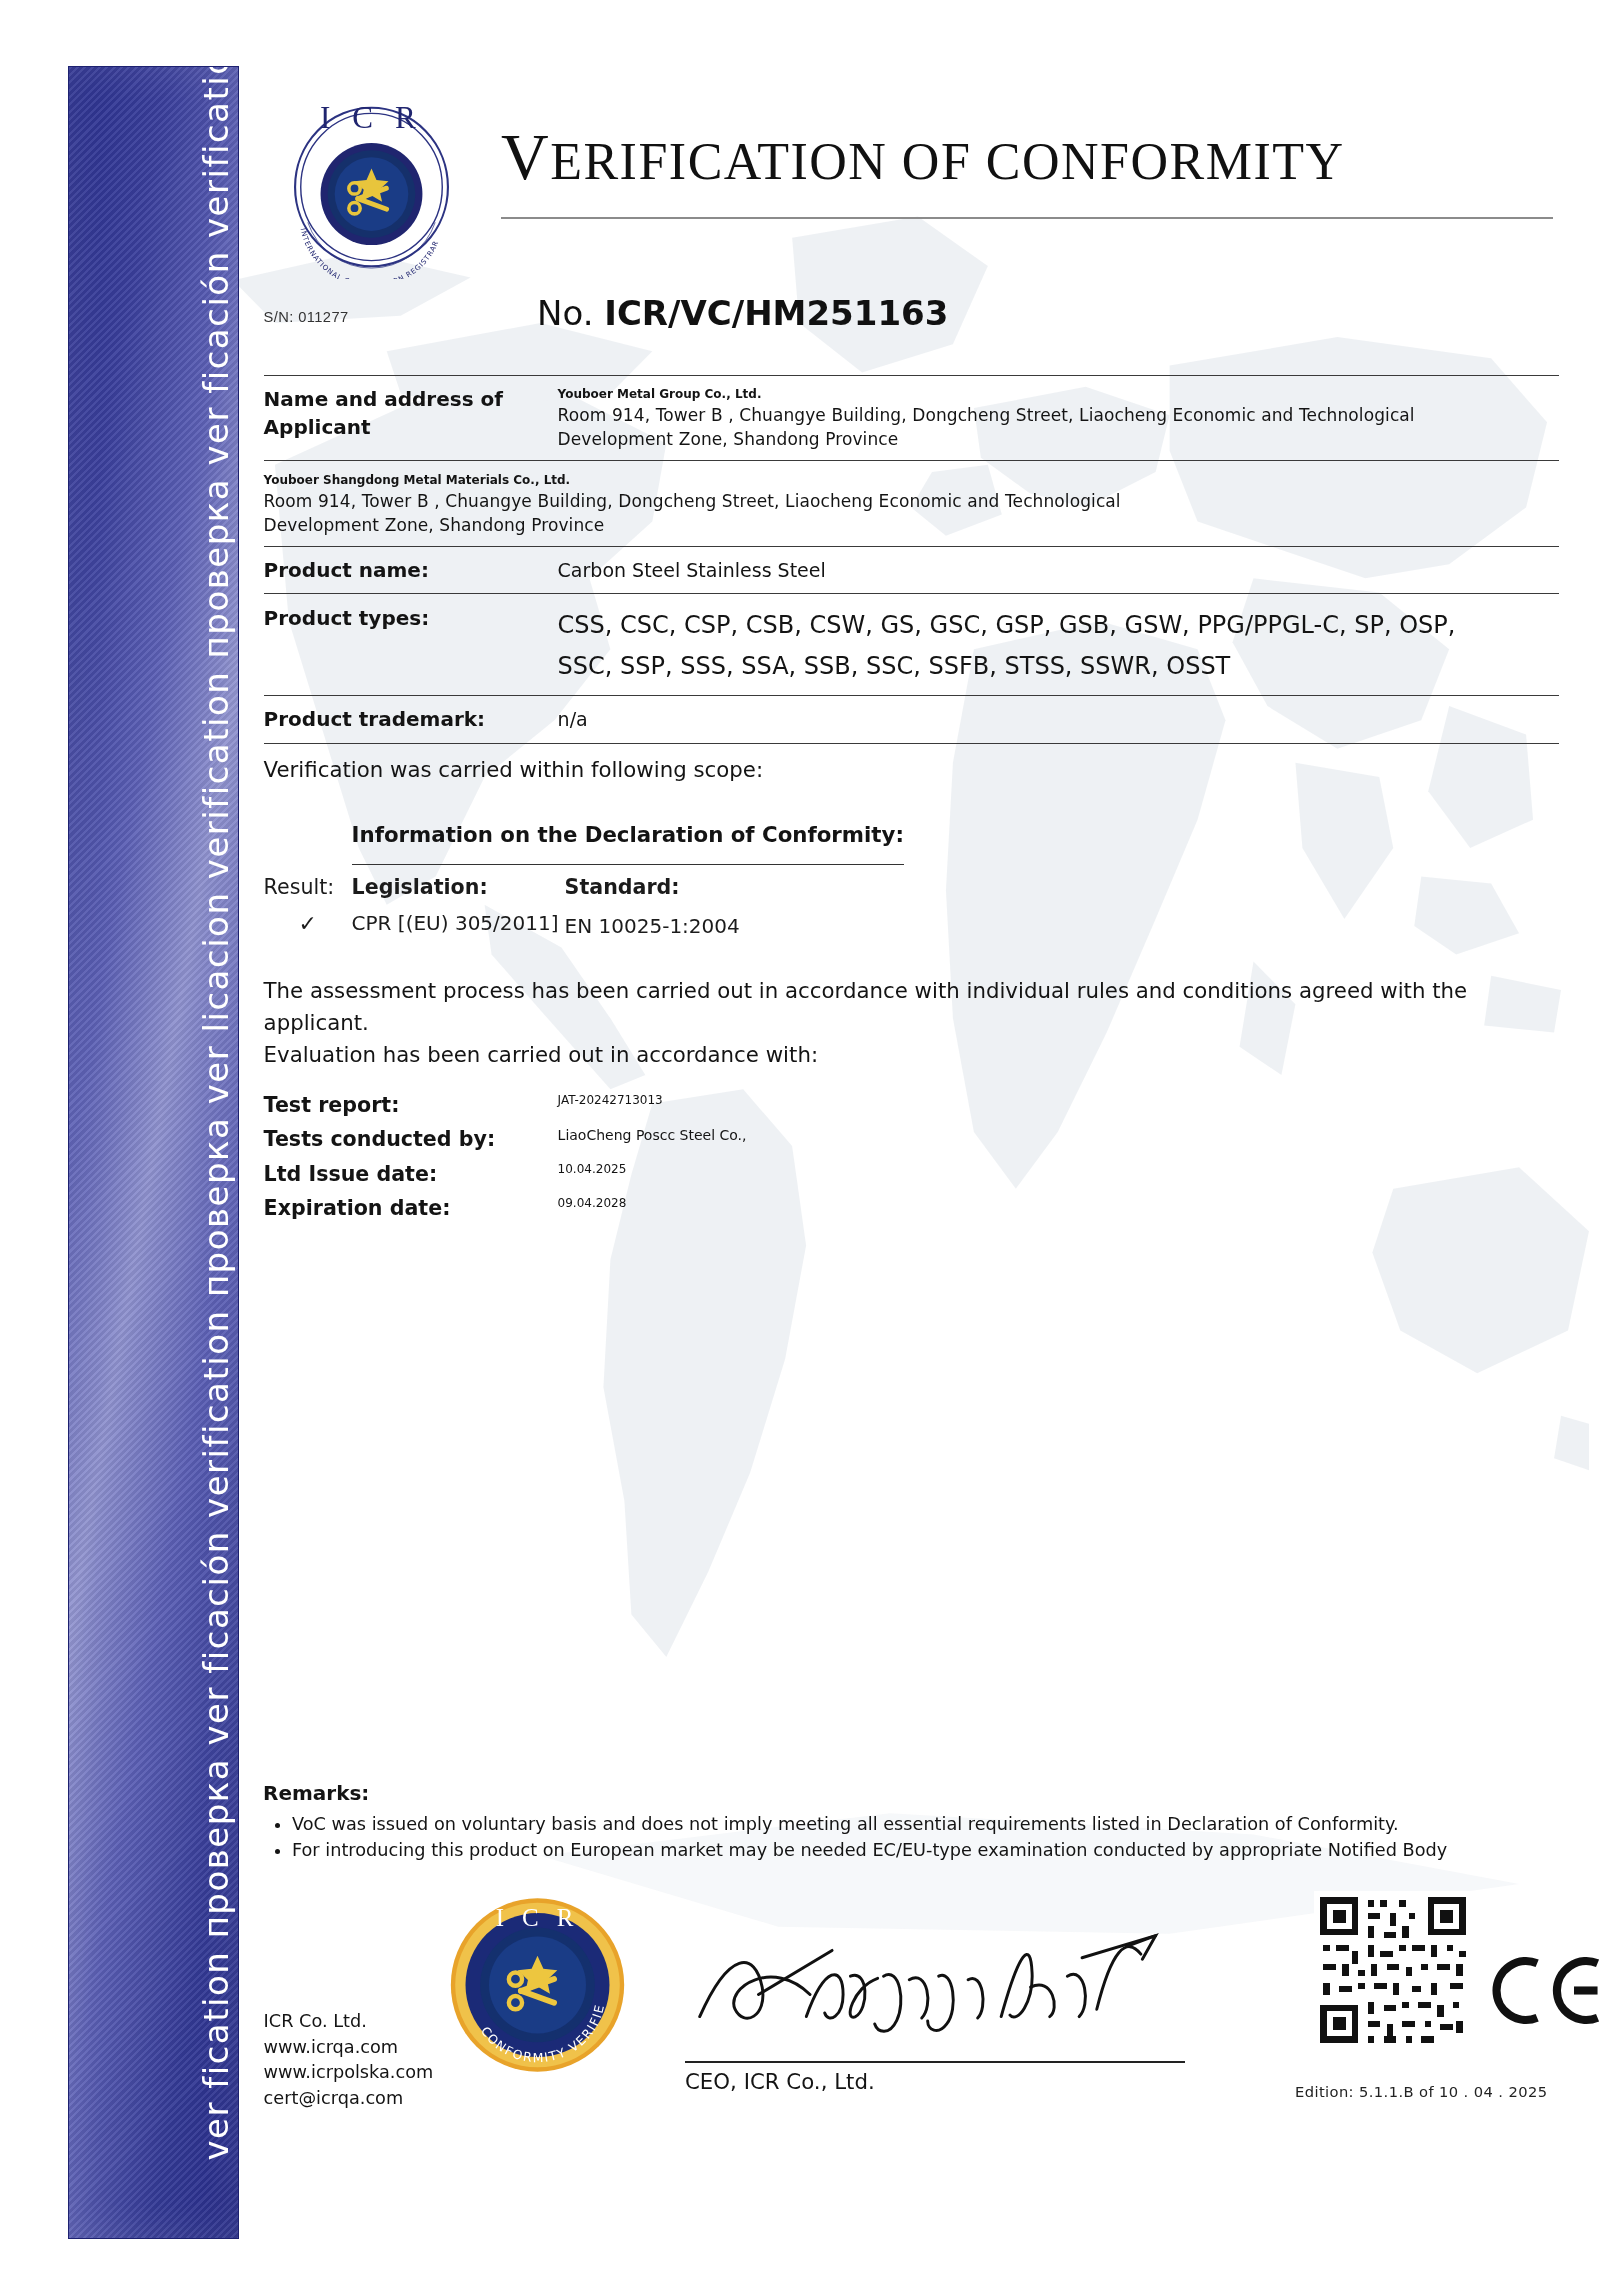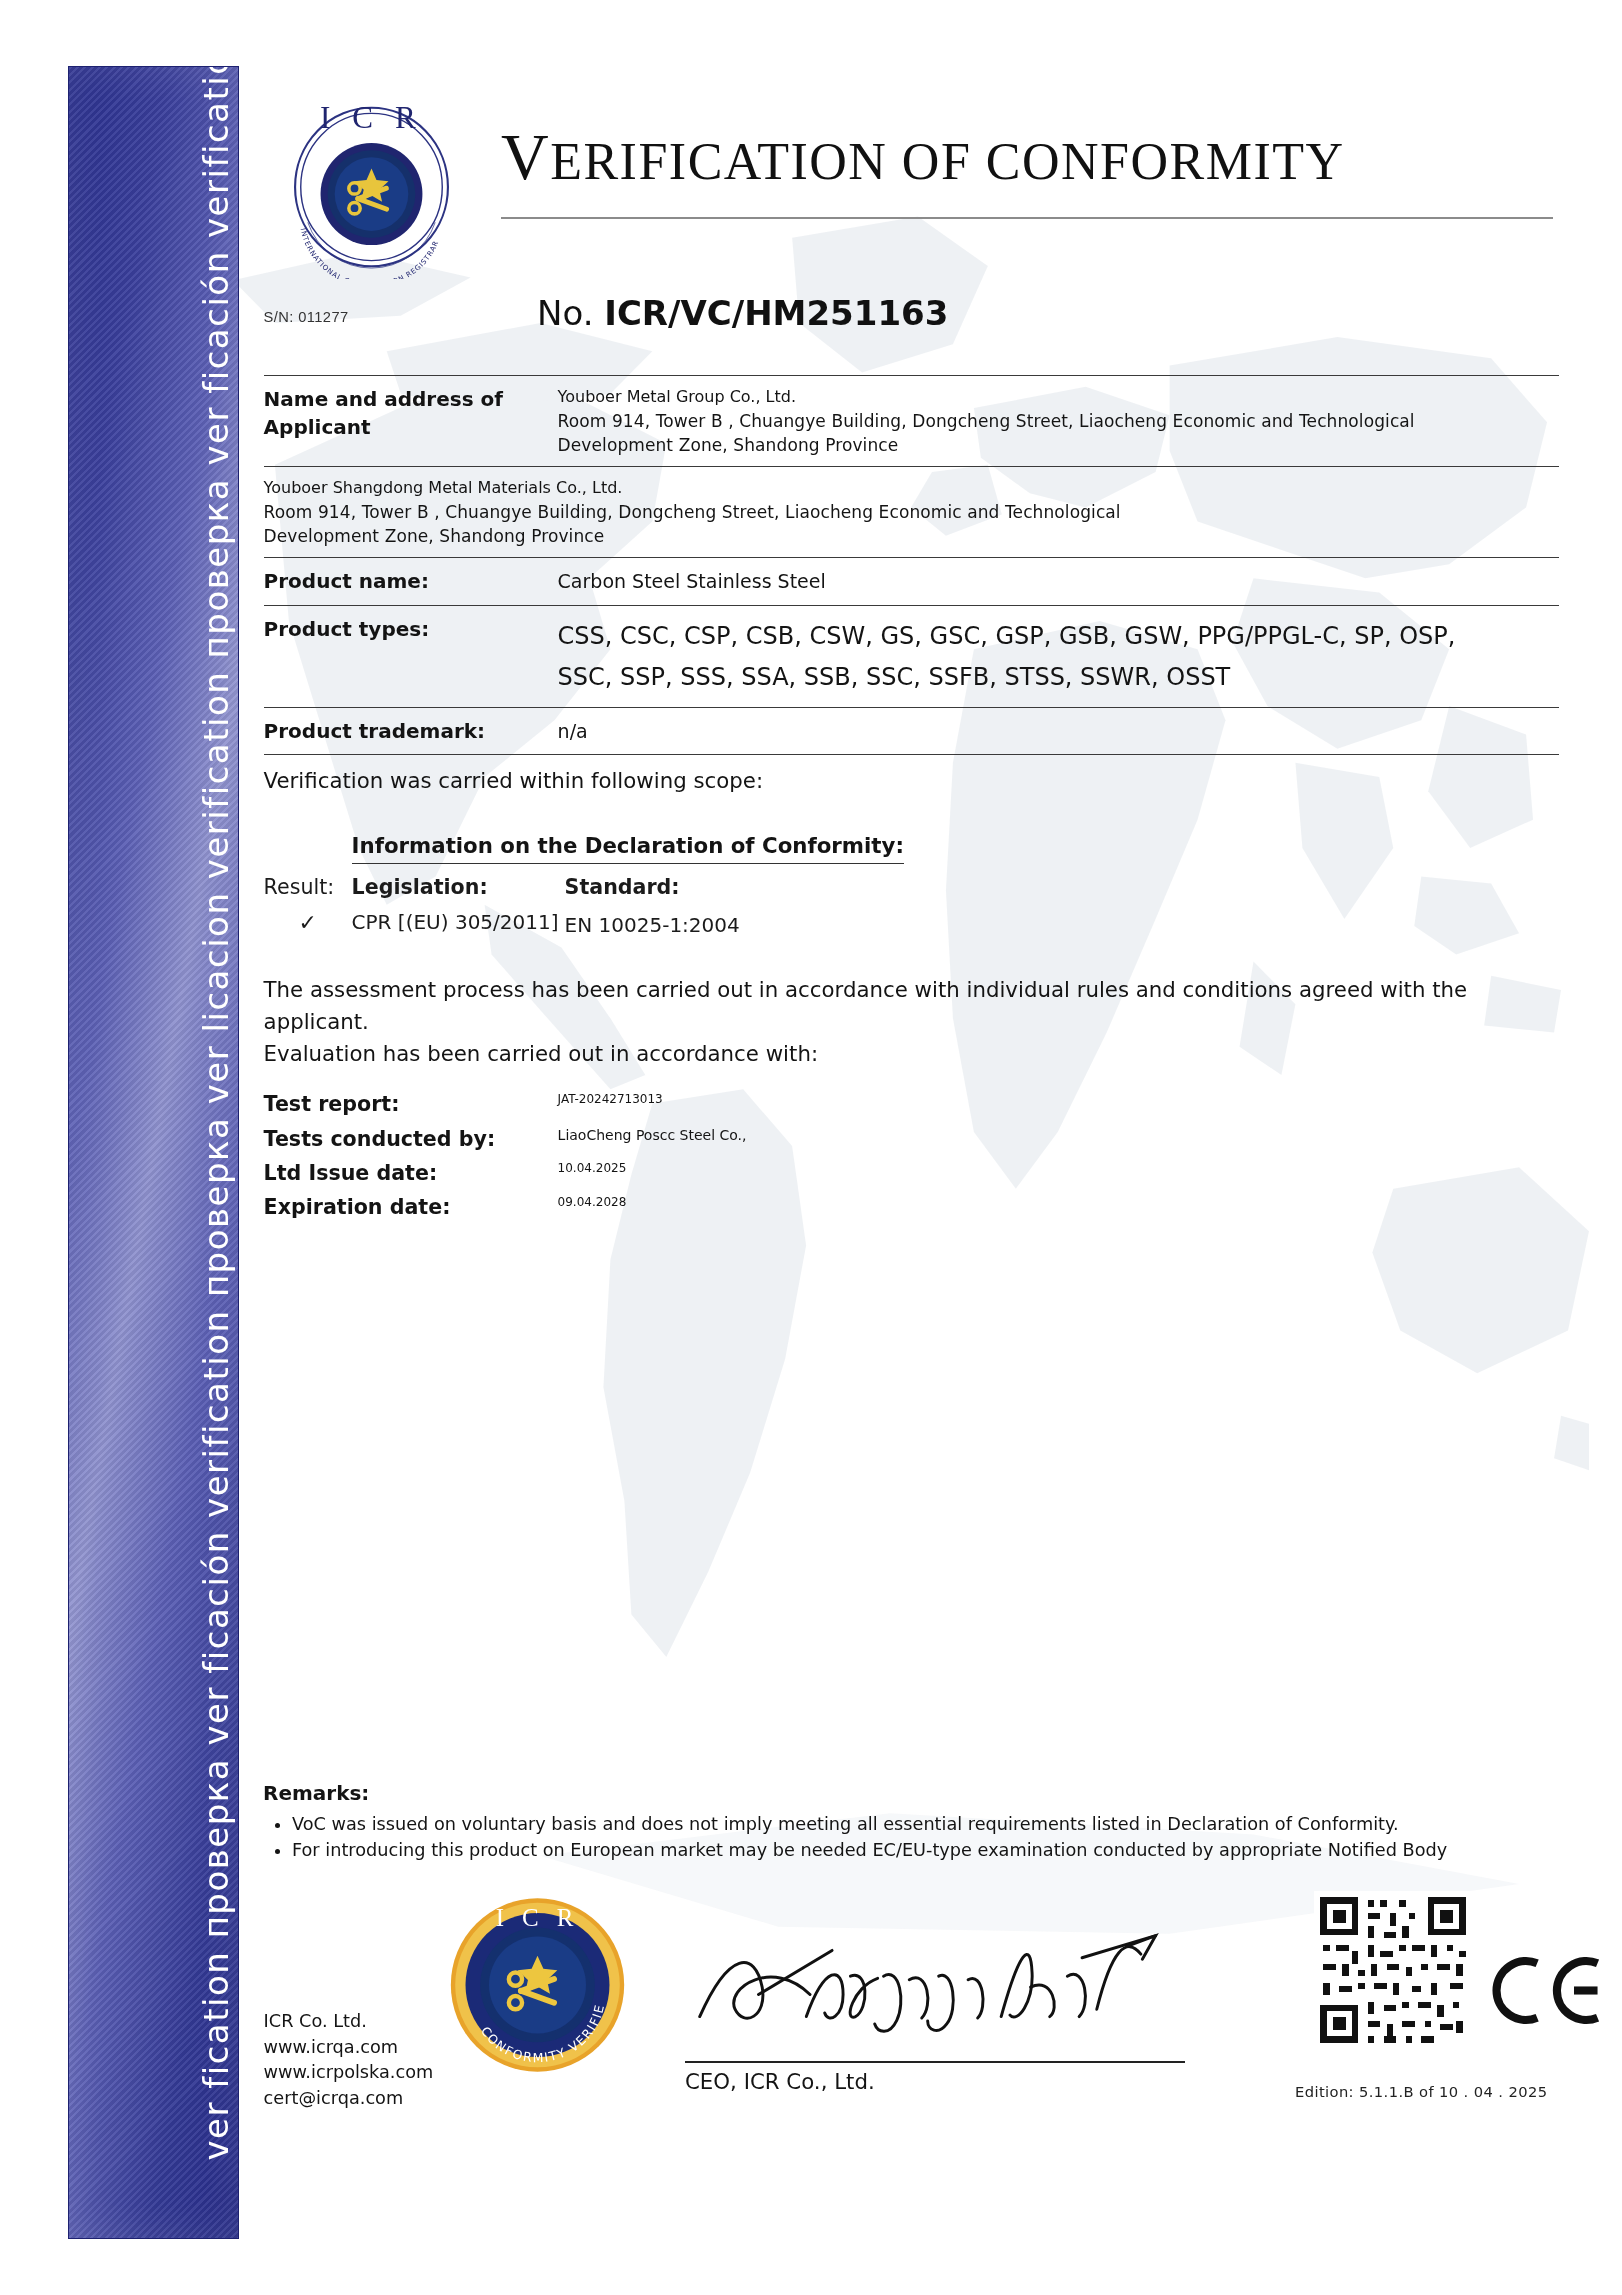--- a/index.html
+++ b/index.html
@@ -142,21 +142,21 @@
     line-height: 1.38;
     font-family: "DejaVu Sans", sans-serif;
   }
   .row .val {
     flex: 1;
     font-size: 19px;
     color: #141414;
     line-height: 1.42;
     font-family: "DejaVu Sans", sans-serif;
   }
-  .row .val .l1 { font-size: 16px; }
+  .row .val .l1 { font-size: 12px; font-weight: bold; }
   .row .val .l2 { font-size: 17px; letter-spacing: 0.1px; }
   .row .val .types { line-height: 1.7; font-size: 24px; }
 
   .scope-line {
     border-top: 1.5px solid #3a3a3a;
     padding-top: 13.2px;
     font-size: 21.3px;
     color: #141414;
     font-family: "DejaVu Sans", sans-serif;
   }
@@ -166,21 +166,21 @@
     margin-top: 40px;
     position: relative;
   }
   .decl-title {
     margin-left: 88px;
     font-size: 21.3px;
     font-weight: bold;
     color: #141414;
     display: inline-block;
     border-bottom: 1.5px solid #333;
-    padding-bottom: 5px;
+    padding-bottom: 17px;
     font-family: "DejaVu Sans", sans-serif;
   }
   .decl-head {
     display: flex;
     margin-top: 10.3px;
     font-size: 20.6px;
     font-weight: bold;
     font-family: "DejaVu Sans", sans-serif;
   }
   .decl-head .c-res  { width: 88px; flex: 0 0 88px; }

